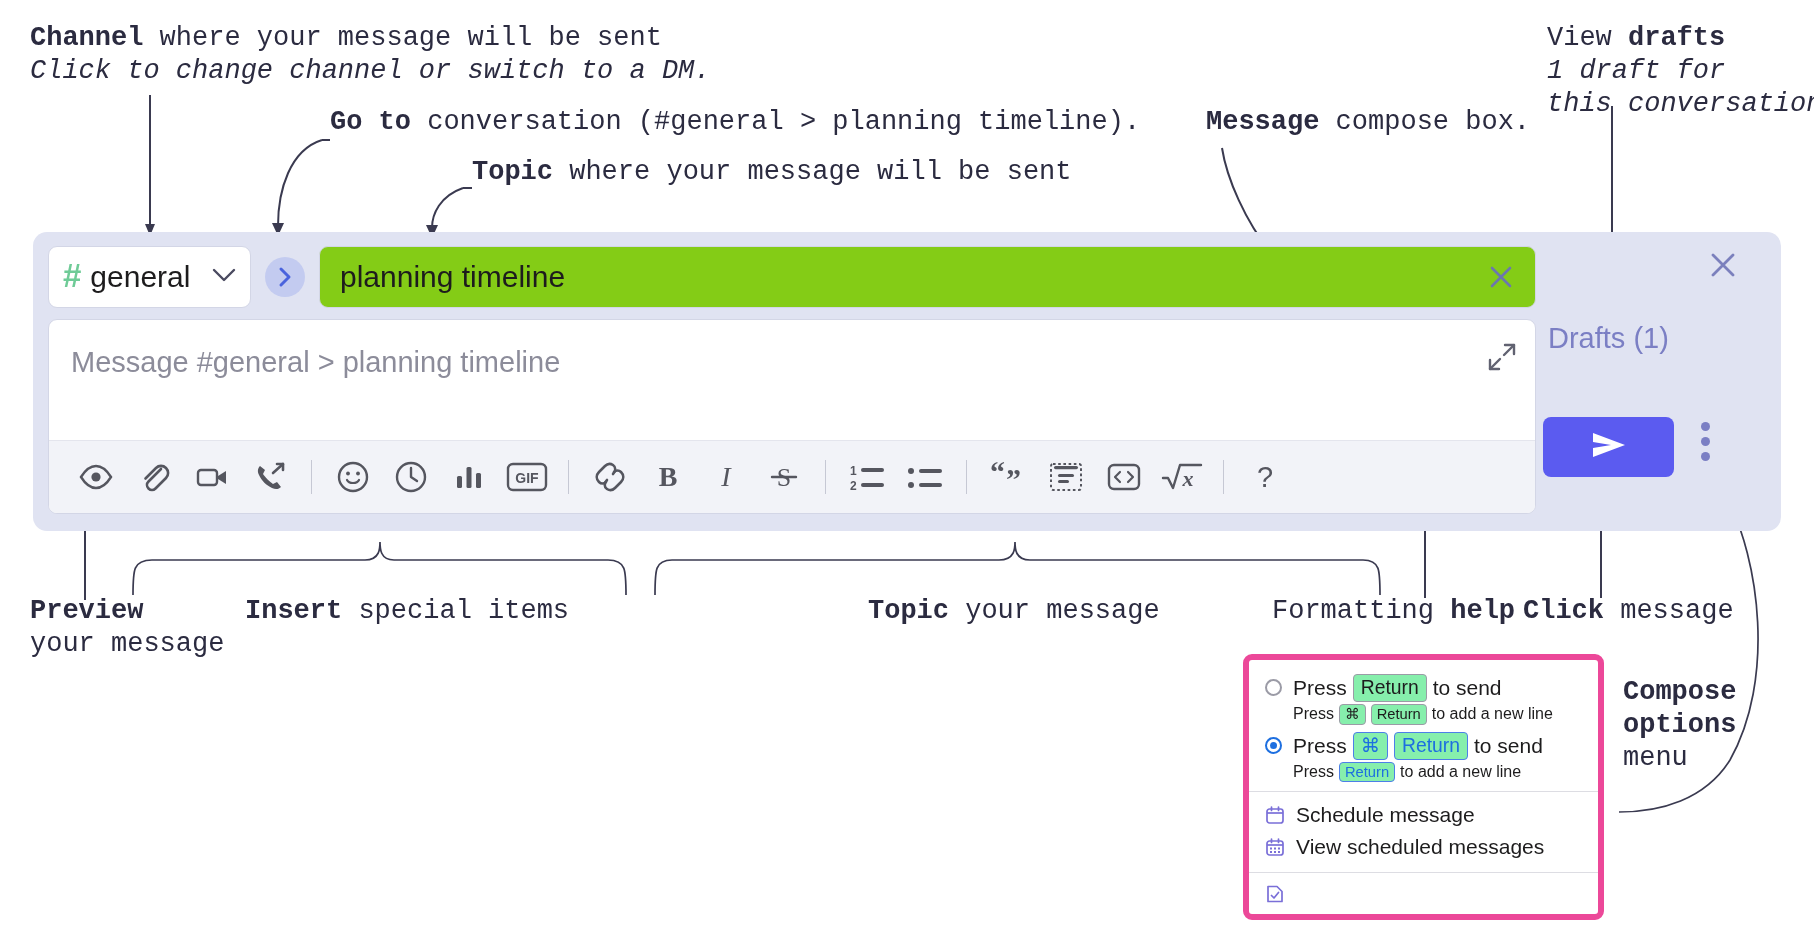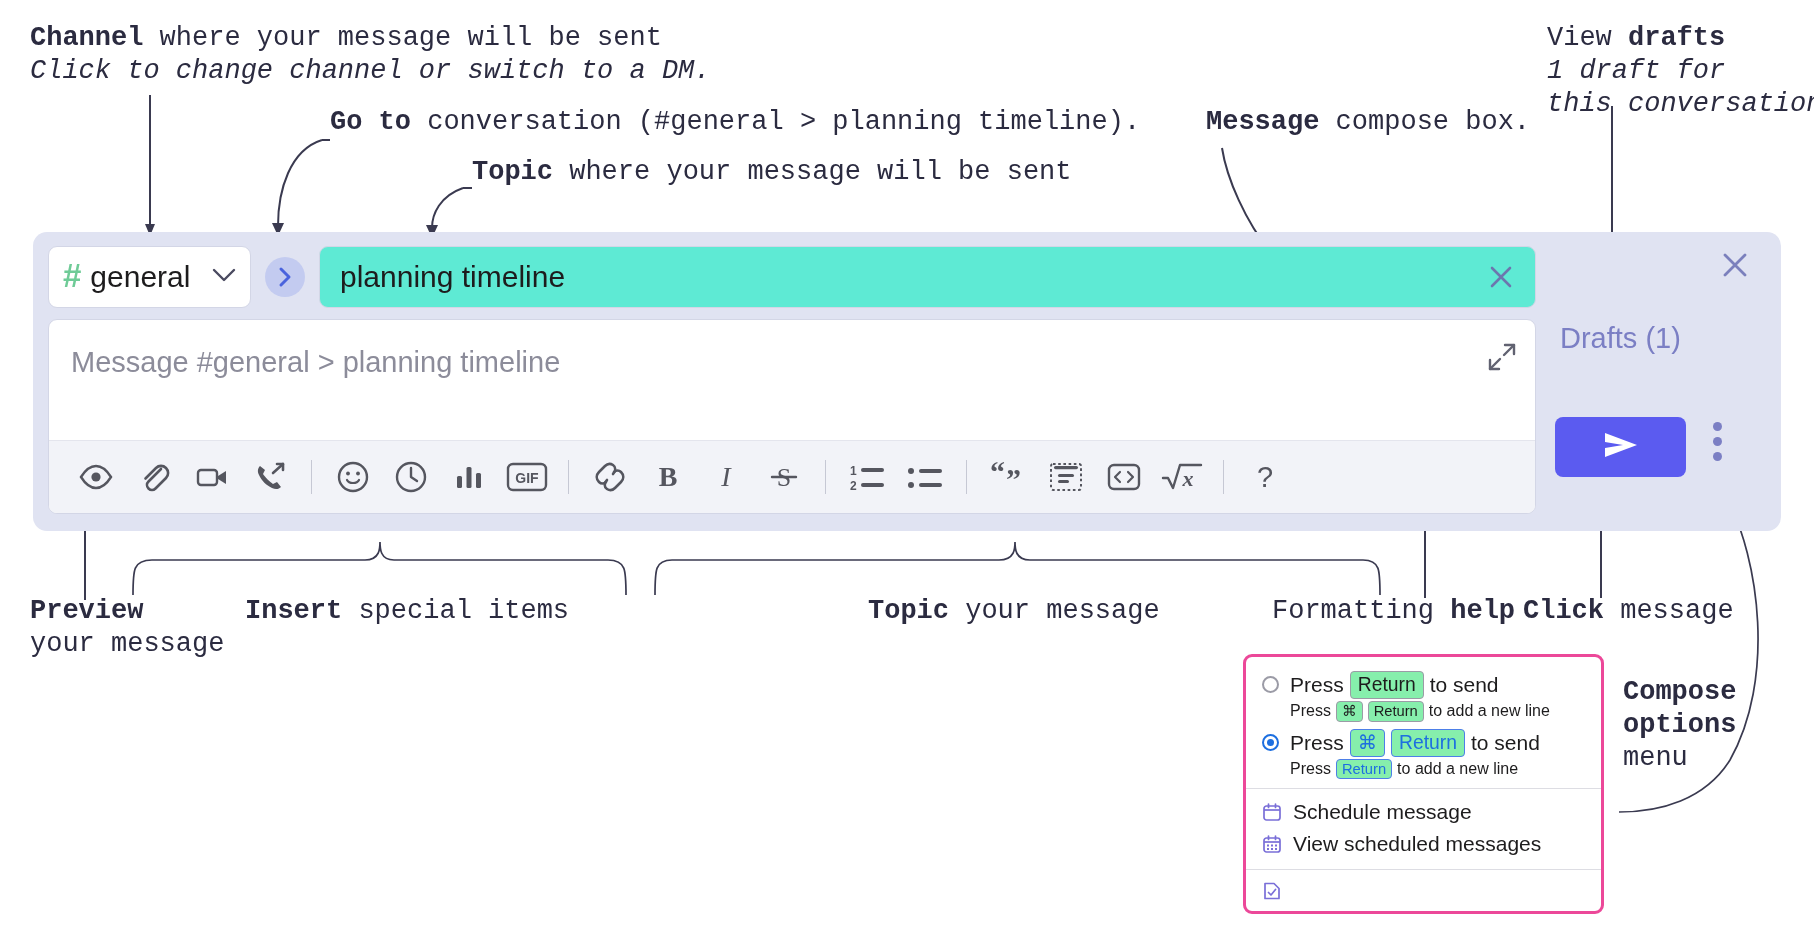--- a/index.html
+++ b/index.html
@@ -62,21 +62,21 @@
     width: 40px; height: 40px; margin: 0 14px;
     border-radius: 50%;
     background: #C3CBF0;
     display: flex; align-items: center; justify-content: center;
     cursor: pointer;
   }
   .goto-btn svg { display: block; }
 
   .topic-field {
     flex: 1; height: 62px;
-    background: #5eead4;
+    background: #84cc16;
     border: 1px solid #D3D6E6;
     border-radius: 9px;
     display: flex; align-items: center;
     padding: 0 18px 0 20px;
   }
   .topic-value { font-size: 30px; color: #1D1C1D; flex: 1; }
   .topic-clear { cursor: pointer; display: flex; align-items: center; }
 
   
   .msgbox {
@@ -108,21 +108,21 @@
   .tb-icon {
     width: 58px; height: 58px;
     display: flex; align-items: center; justify-content: center;
     color: #000000; cursor: pointer;
     border-radius: 6px;
   }
   .tb-sep { width: 1px; height: 34px; background: #C6C8D4; margin: 0 12px; }
 
   
   .right-panel {
-    position: absolute; right: 5px; top: 0;
+    position: absolute; right: 17px; top: 0;
     width: 245px; height: 299px;
   }
   .close-x { position: absolute; right: 24px; top: 16px; cursor: pointer; }
   .drafts-link {
     position: absolute; left: 29px; top: 90px;
     font-size: 29px; color: #7B7FC4; cursor: pointer;
   }
   .send-btn {
     position: absolute; left: 24px; top: 185px;
     width: 131px; height: 60px;
@@ -137,21 +137,21 @@
     cursor: pointer;
   }
   .kebab i { display: block; width: 9px; height: 9px; border-radius: 50%; background: #7B7FC4; }
 
   
   .popup {
     position: absolute;
     left: 1243px; top: 654px;
     width: 361px;
     background: #ffffff;
-    border: 3px solid #ec4899;
+    border: 6px solid #ec4899;
     border-radius: 9px;
     padding: 11px 0 6px 0;
     font-size: 20px;
     color: #1D1C1D;
   }
   .opt-row { display: flex; align-items: flex-start; padding: 3px 16px 0 16px; gap: 11px; }
   .radio {
     width: 17px; height: 17px; border-radius: 50%;
     border: 2px solid #9B9BA6; background: #fff;
     flex: none; margin-top: 5px;

